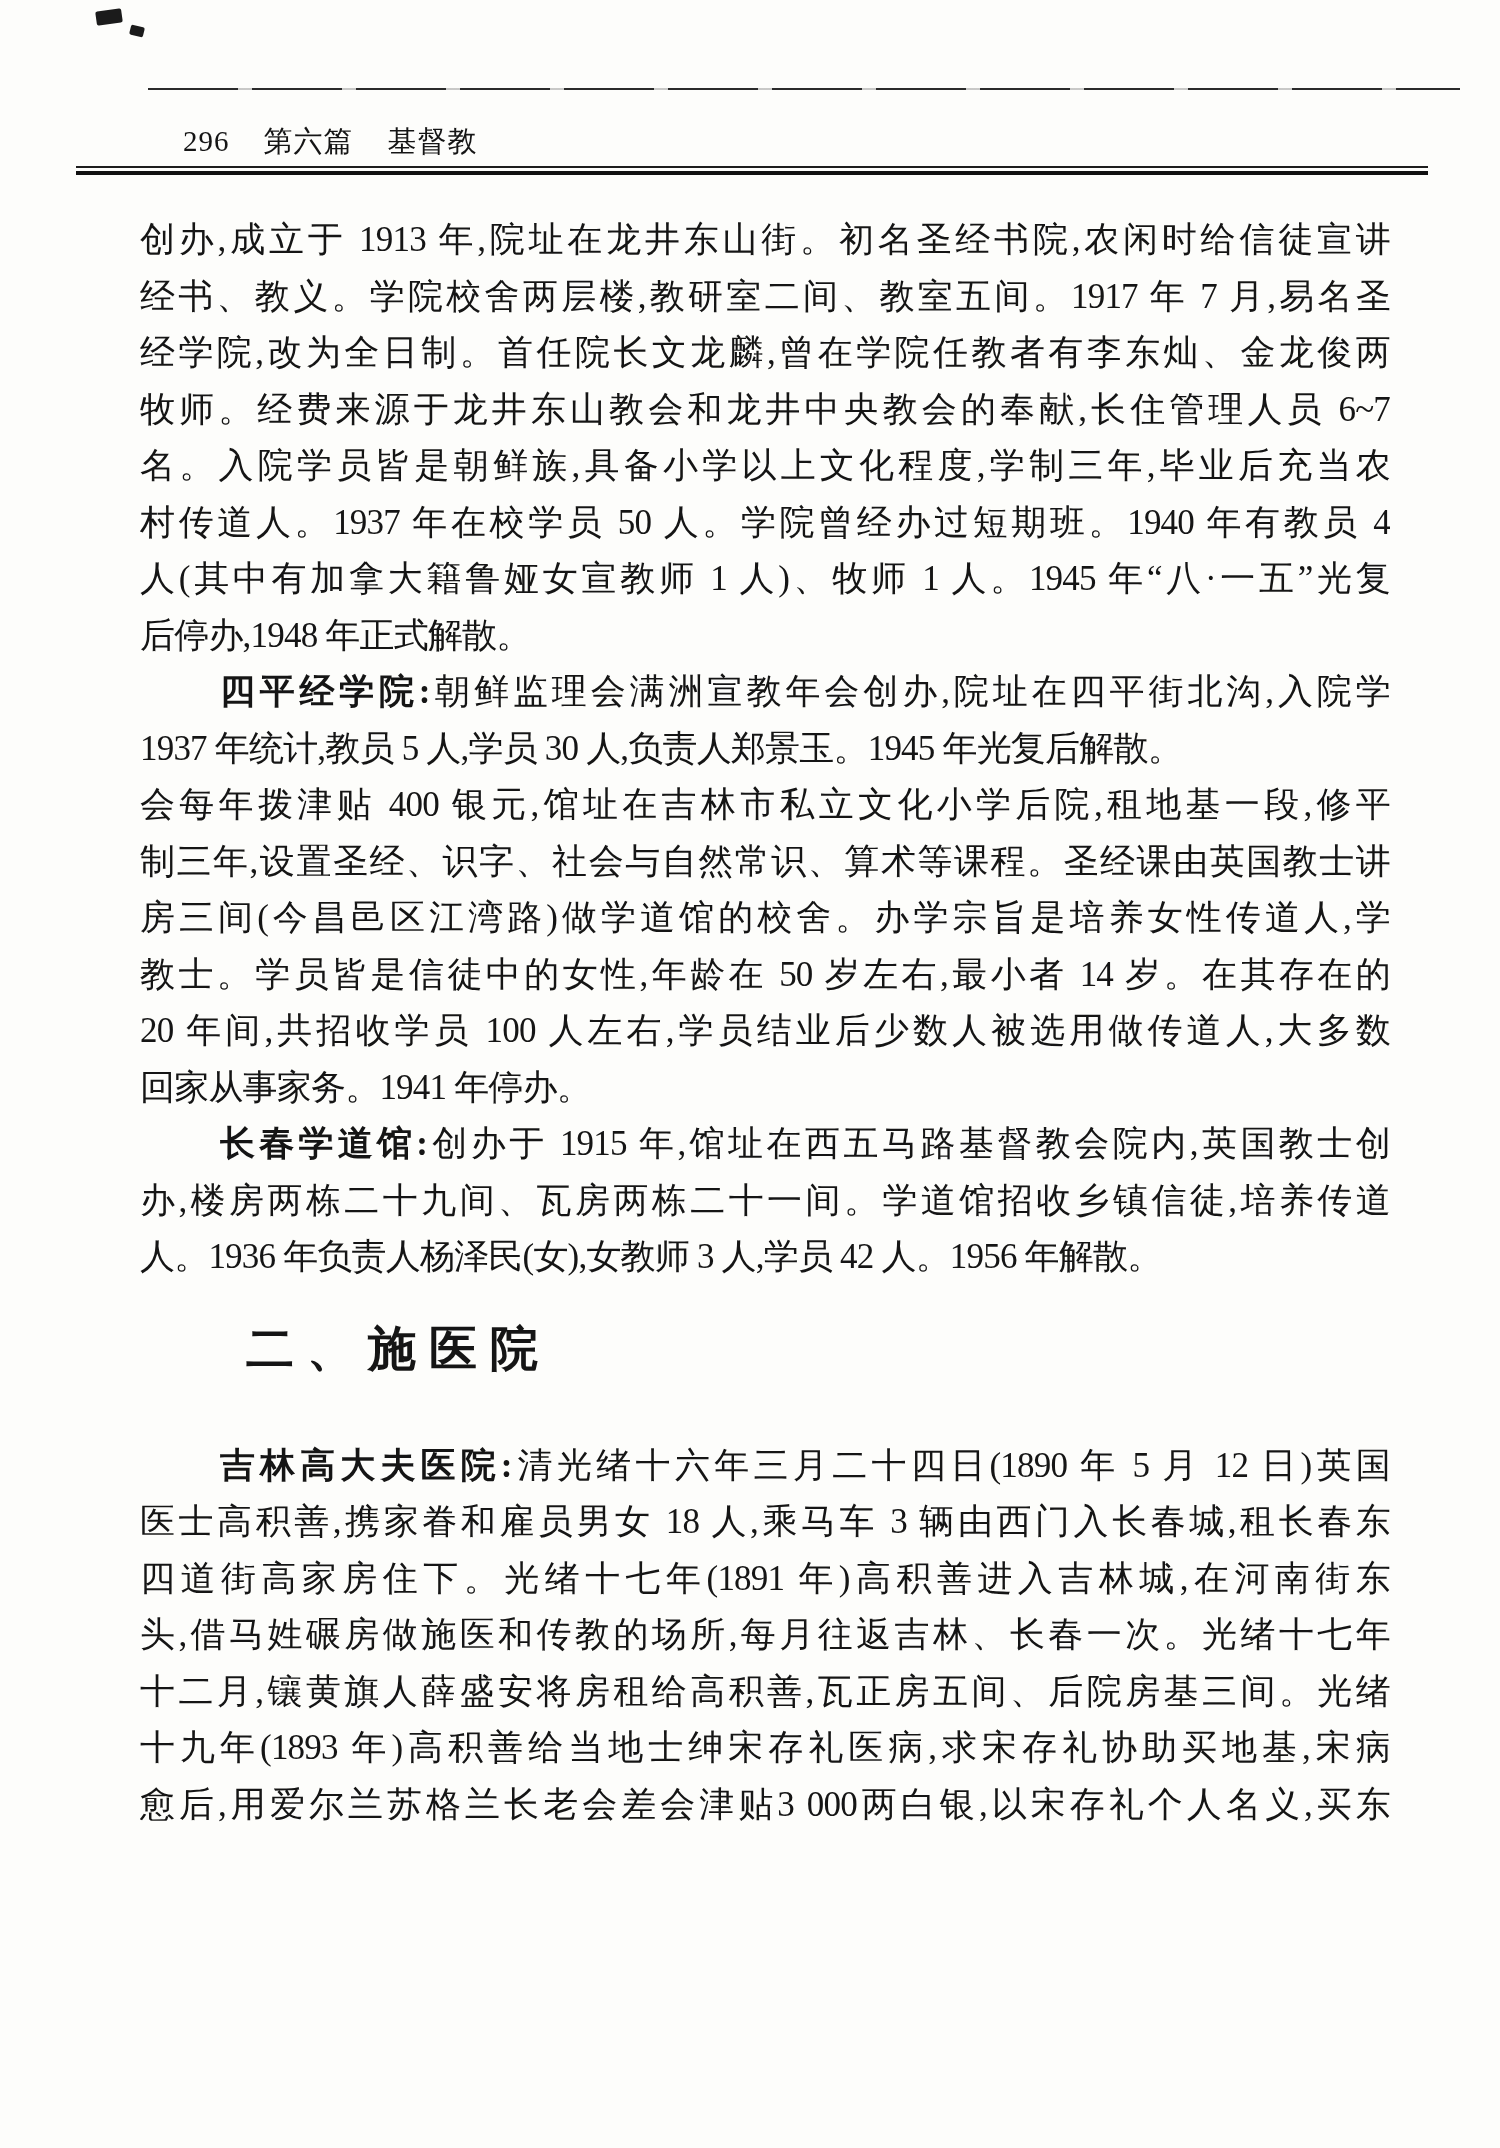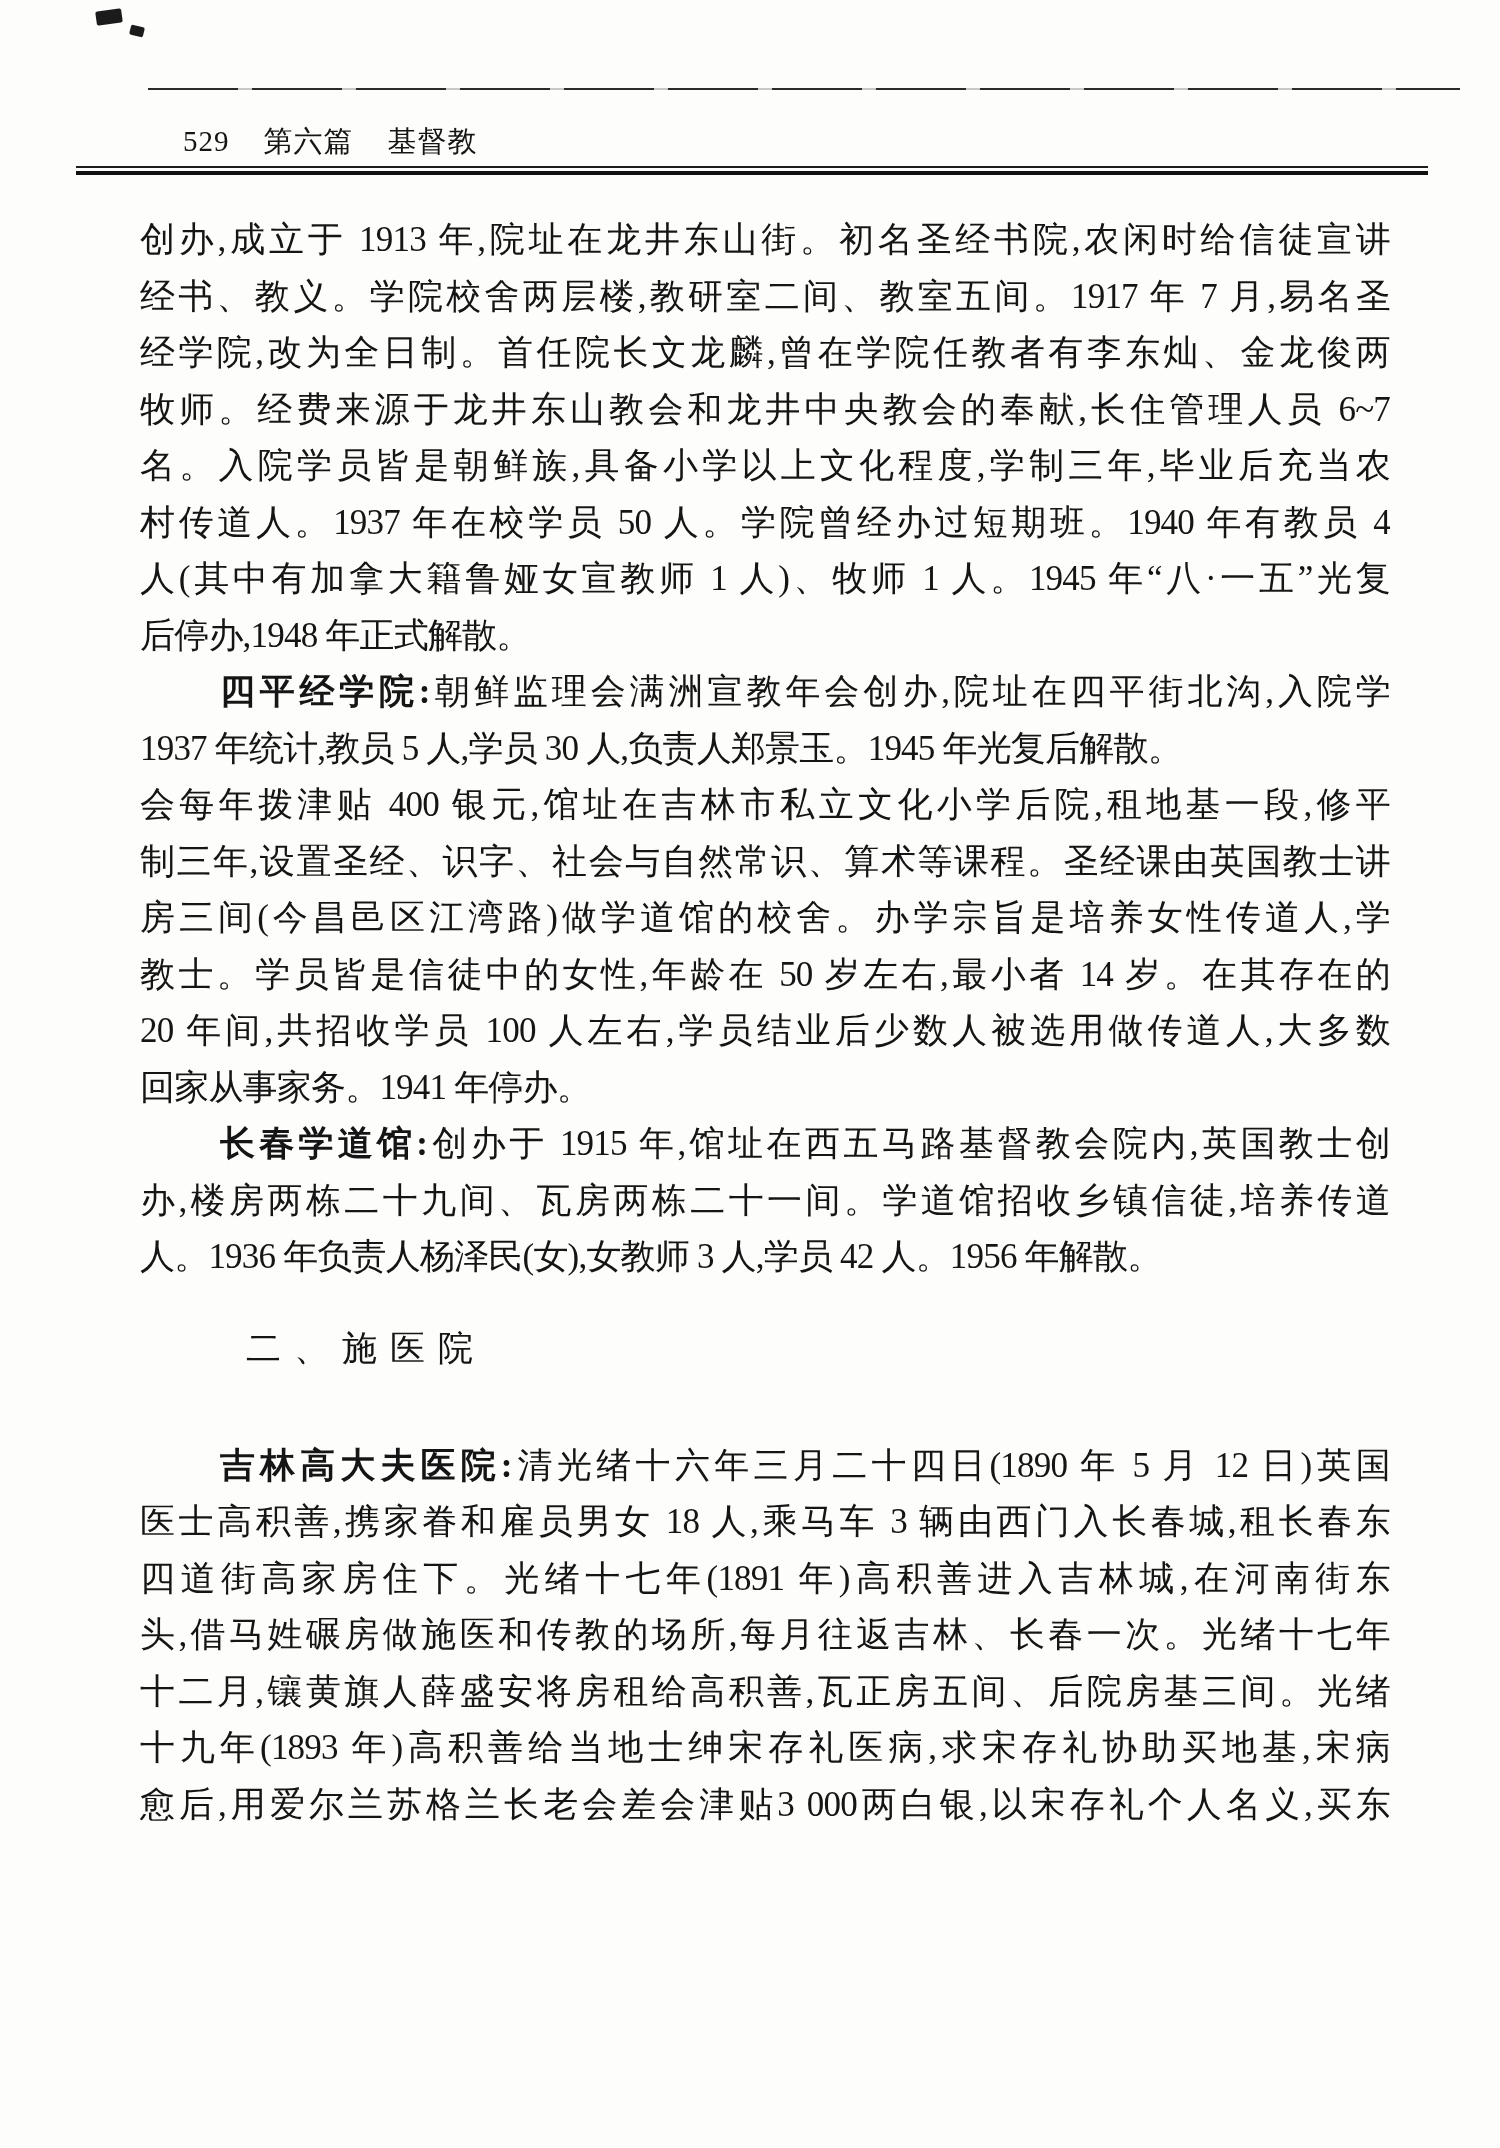--- a/index.html
+++ b/index.html
@@ -42,37 +42,37 @@
     text-align:justify; text-align-last:justify;
     word-break:break-all; overflow:hidden;
     white-space:normal;
   }
   .line.flush { text-align-last:left; }
   .line.indent { text-indent:72px; }
   .lead { font-weight:700; letter-spacing:0;margin-left:8px; }
   .section-heading {
     margin:32px 0 0 106px;
     height:62px; line-height:62px;
-    font-size:35px; font-weight:400;
+    font-size:48px; font-weight:700;
     letter-spacing:13px;
     white-space:nowrap;
   }
   .block2-wrap { margin-top:58px; }
 </style>
 </head>
 <body>
 
 <div class="page">
 
   <div class="top-scan-line"></div>
   <div class="speck speck-1"></div>
   <div class="speck speck-2"></div>
 
   <div class="running-header">
-    <span>529</span><span class="gap"></span><span>第六篇</span><span class="gap"></span><span>基督教</span>
+    <span>296</span><span class="gap"></span><span>第六篇</span><span class="gap"></span><span>基督教</span>
   </div>
   <div class="rule-thin"></div>
   <div class="rule-thick"></div>
 
   <div class="content">
     <div id="block1">
         <div class="line">创办,成立于 1913 年,院址在龙井东山街。初名圣经书院,农闲时给信徒宣讲</div>
         <div class="line">经书、教义。学院校舍两层楼,教研室二间、教室五间。1917 年 7 月,易名圣</div>
         <div class="line">经学院,改为全日制。首任院长文龙麟,曾在学院任教者有李东灿、金龙俊两</div>
         <div class="line">牧师。经费来源于龙井东山教会和龙井中央教会的奉献,长住管理人员 6~7</div>

